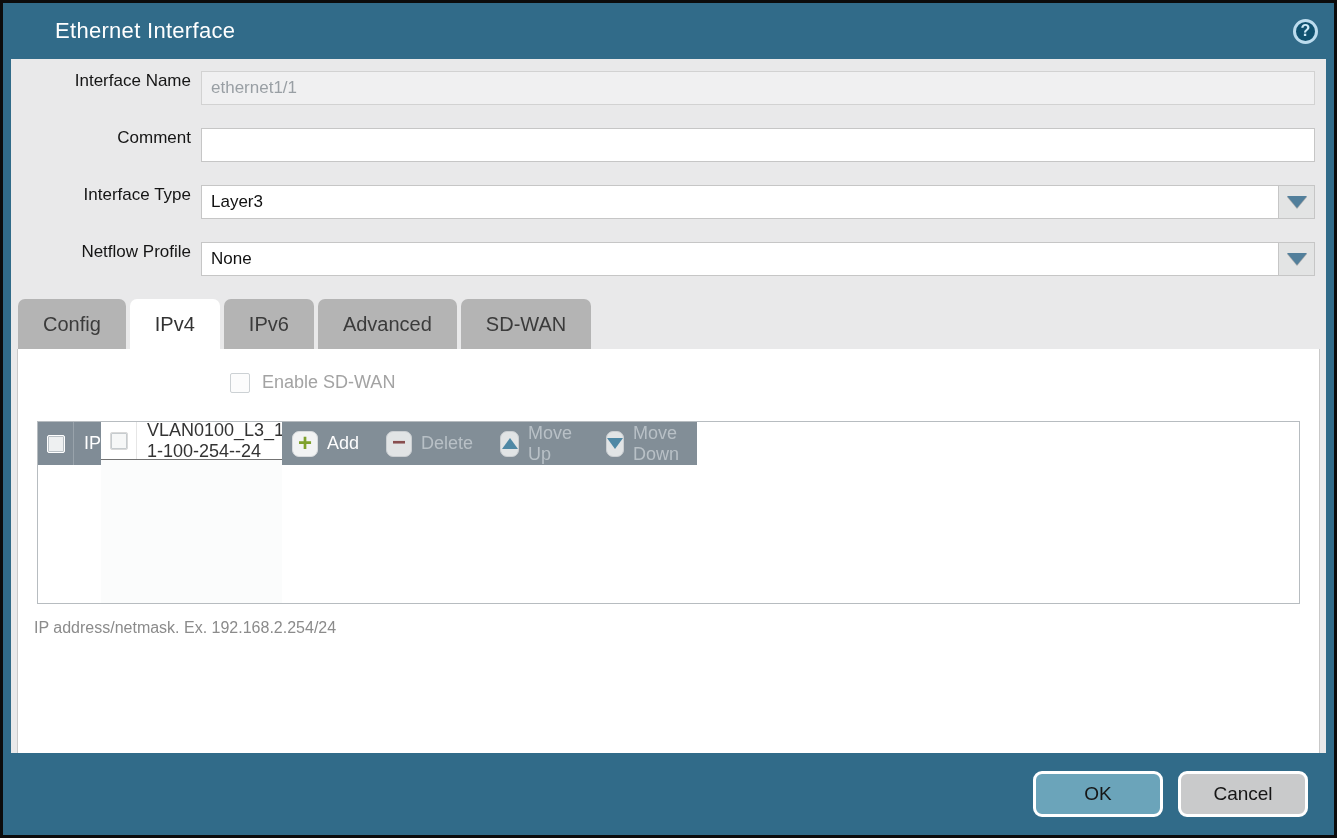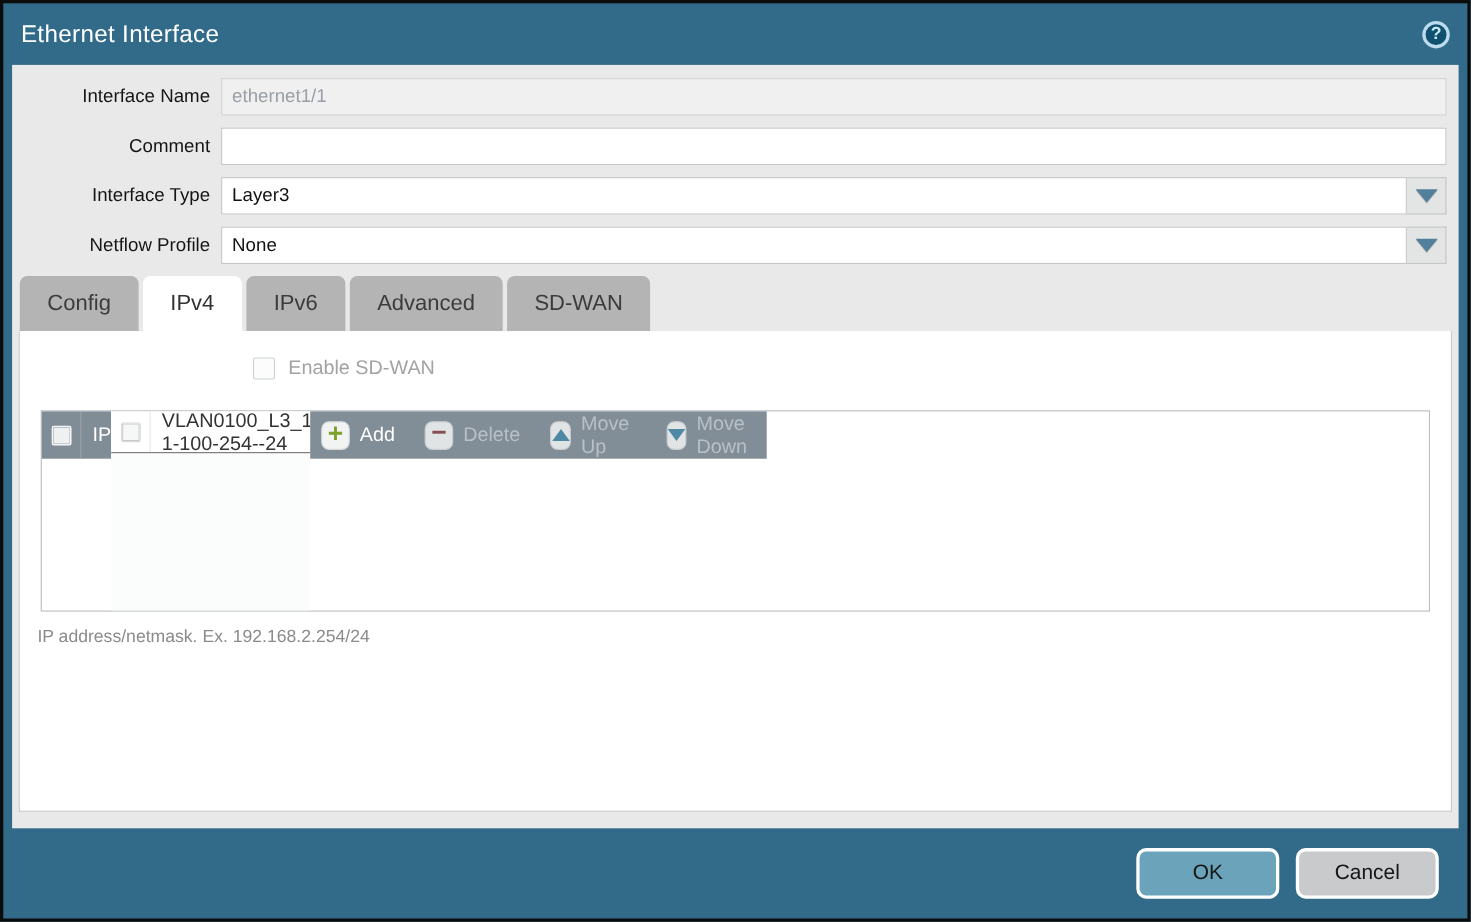--- a/index.html
+++ b/index.html
@@ -16,41 +16,41 @@
     display: flex; flex-direction: column;
     position: relative;
   }
   
   .titlebar {
     height: 56px; flex: 0 0 56px;
     display: flex; align-items: center;
     padding: 0 16px;
     color: #ffffff;
   }
-  .titlebar .title { font-size: 22px; font-weight: 400; letter-spacing: 0.3px; }
+  .titlebar .title { font-size: 22px; font-weight: 400; letter-spacing: 0.3px; margin-left: 36px; }
   .help-icon {
     margin-left: auto;
     width: 25px; height: 25px;
     border-radius: 50%;
     background: #10516f;
     border: 3px solid #bcdcee;
     color: #cdeaf8;
     font-size: 16px; font-weight: bold;
     display: flex; align-items: center; justify-content: center;
     cursor: pointer;
   }
   
   .content {
     height: 694px; flex: 0 0 694px;
     margin: 0 8px;
     background: #e9e9ea;
     padding-top: 12px;
     overflow: hidden;
   }
-  .form-row { display: flex; align-items: center; height: 34px; margin-bottom: 11px; }
+  .form-row { display: flex; align-items: flex-start; height: 34px; margin-bottom: 23px; }
   .form-label {
     width: 190px; flex: 0 0 190px;
     text-align: right; padding-right: 10px;
     font-size: 17px; color: #151515;
   }
   .field-wrap { flex: 1; margin-right: 11px; display: flex; height: 34px; }
   .text-input {
     flex: 1; height: 34px;
     border: 1px solid #c6c6c6;
     background: #ffffff;

